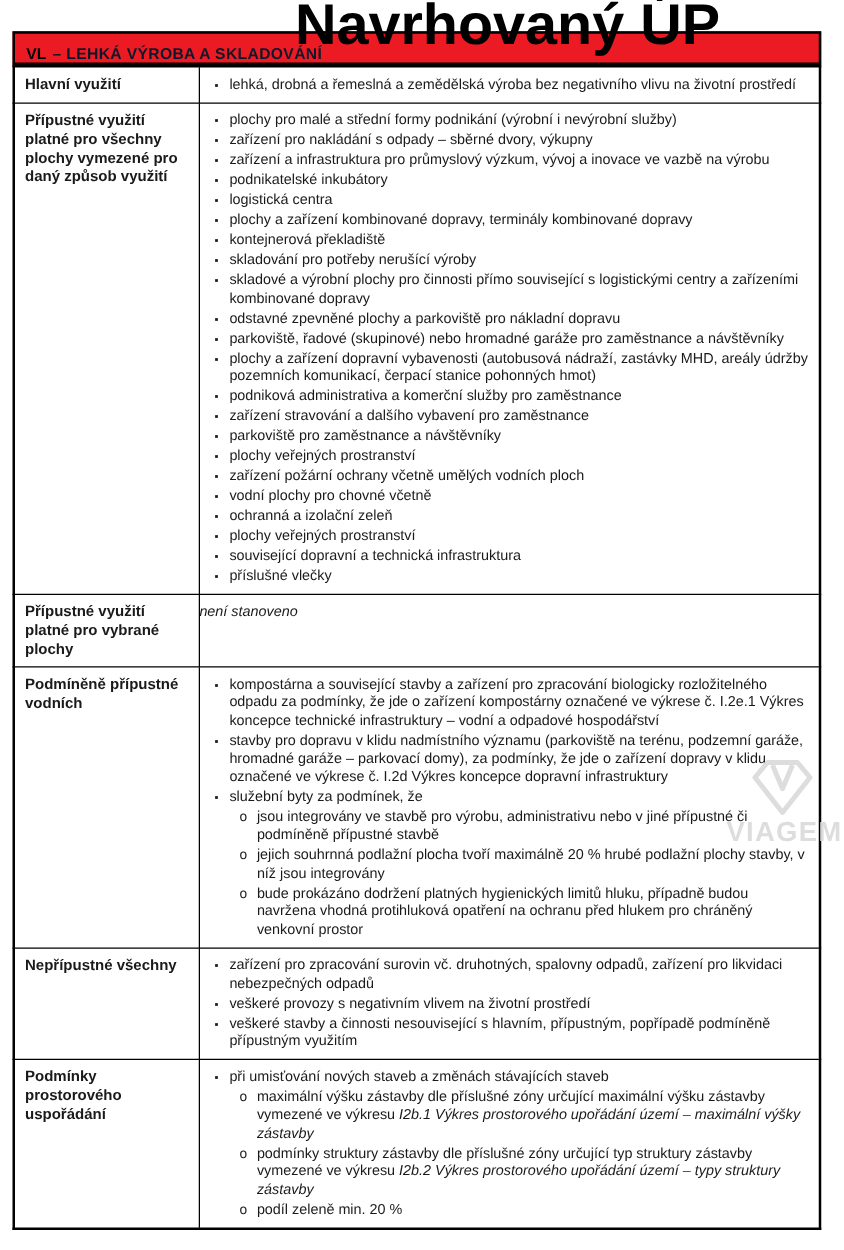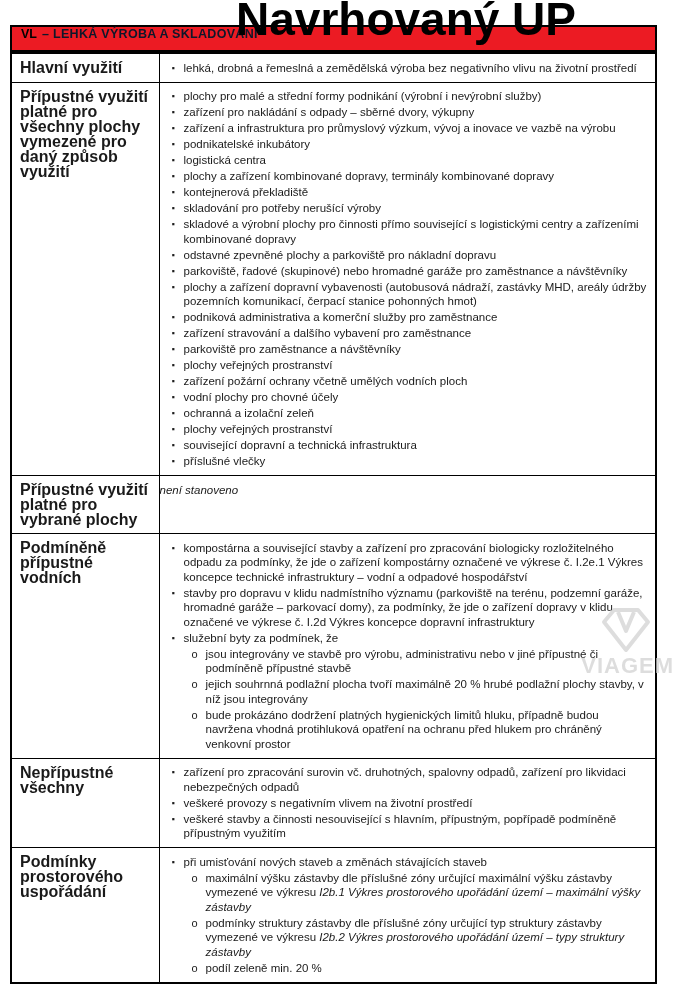--- a/index.html
+++ b/index.html
@@ -8,31 +8,31 @@
     font-family:"Liberation Sans", sans-serif; color:#1a1a1a; overflow:hidden;
   }
   .big-title {
     position:absolute; left:236px; top:-7px; z-index:4;
     font-size:46px; font-weight:bold; color:#000; white-space:nowrap;
     line-height:52px; letter-spacing:0px;
   }
   .redbar {
     position:absolute; left:10px; top:25px; width:647px; height:27px;
     background:#ec1b23; border:2px solid #000; box-sizing:border-box;
-    display:flex; align-items:flex-start; padding-left:9px; z-index:2;
+    display:flex; align-items:flex-end; padding-left:9px; z-index:2;
   }
   .redbar .code { font-size:12.5px; font-weight:bold; color:#000; margin-right:5px; }
   .redbar .ztitle { font-size:12.5px; font-weight:bold; color:#0f172a; letter-spacing:0.3px; }
   .ztable {
     position:absolute; left:10px; top:52px; width:647px; z-index:1;
     border-collapse:collapse; border:2px solid #000; table-layout:fixed;
   }
   .ztable td { border:1px solid #000; vertical-align:top; }
   td.label {
-    width:148px; font-weight:bold; font-size:16px; line-height:15px;
+    width:148px; font-weight:bold; font-size:12px; line-height:15px;
     padding:6px 6px 6px 8px; box-sizing:border-box;
   }
   td.content { font-size:11.5px; line-height:14.5px; padding:5px 8px 5px 0; }
   .ztable tr:nth-child(3) td { height:42px; }
   .item { display:flex; margin:1.5px 0; }
   .bullet { flex:none; }
   .lvl1 .bullet { margin-left:12px; width:12px; font-size:9px; }
   .lvl2 .bullet { margin-left:32px; width:14px; font-size:11px; }
   .itext { flex:1; }
   .it { font-style:italic; }
@@ -135,21 +135,21 @@
             <div class="item lvl1">
               <span class="bullet">▪</span>
               <span class="itext">plochy veřejných prostranství</span>
             </div>
             <div class="item lvl1">
               <span class="bullet">▪</span>
               <span class="itext">zařízení požární ochrany včetně umělých vodních ploch</span>
             </div>
             <div class="item lvl1">
               <span class="bullet">▪</span>
-              <span class="itext">vodní plochy pro chovné účely</span>
+              <span class="itext">vodní plochy pro chovné včetně</span>
             </div>
             <div class="item lvl1">
               <span class="bullet">▪</span>
               <span class="itext">ochranná a izolační zeleň</span>
             </div>
             <div class="item lvl1">
               <span class="bullet">▪</span>
               <span class="itext">plochy veřejných prostranství</span>
             </div>
             <div class="item lvl1">

